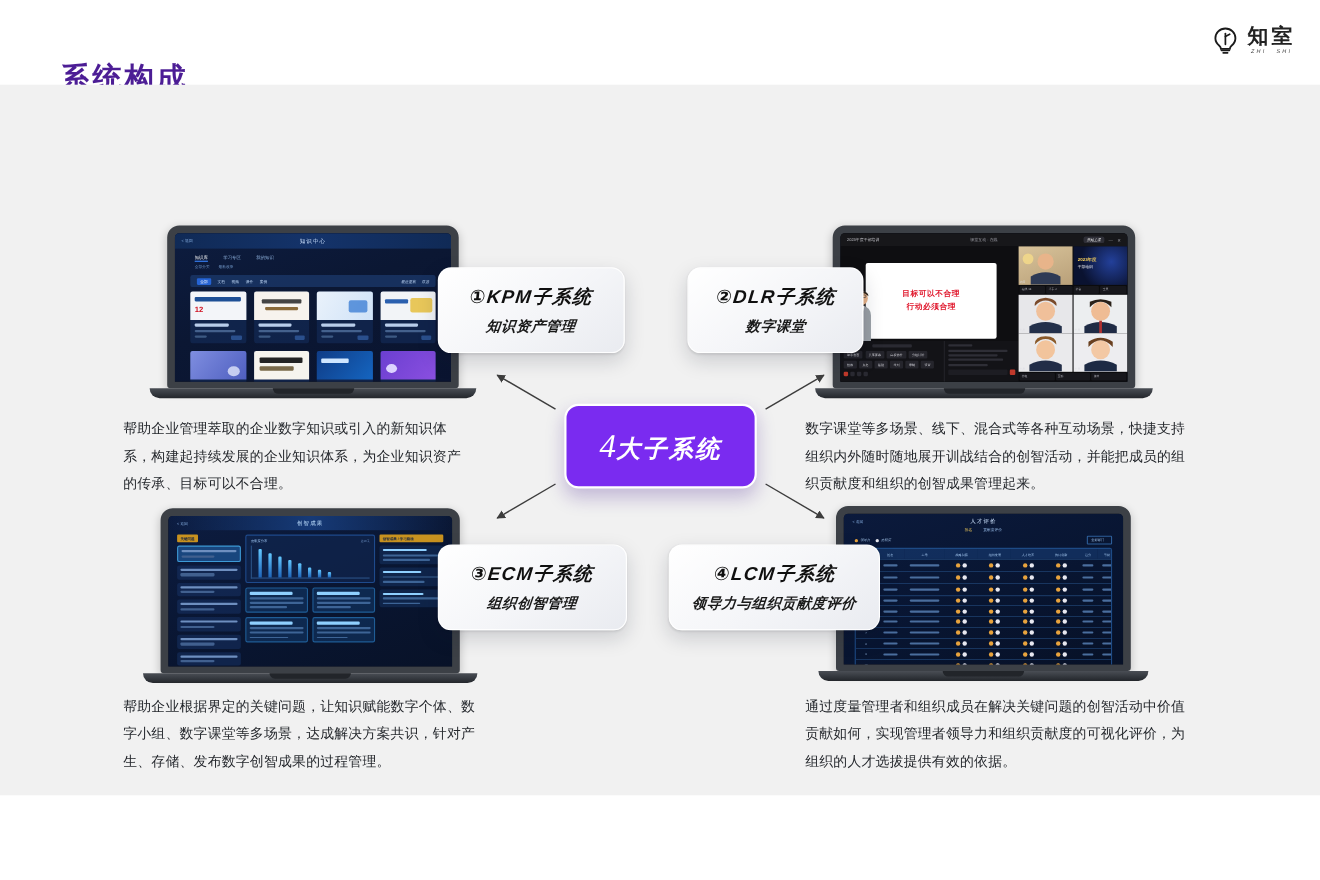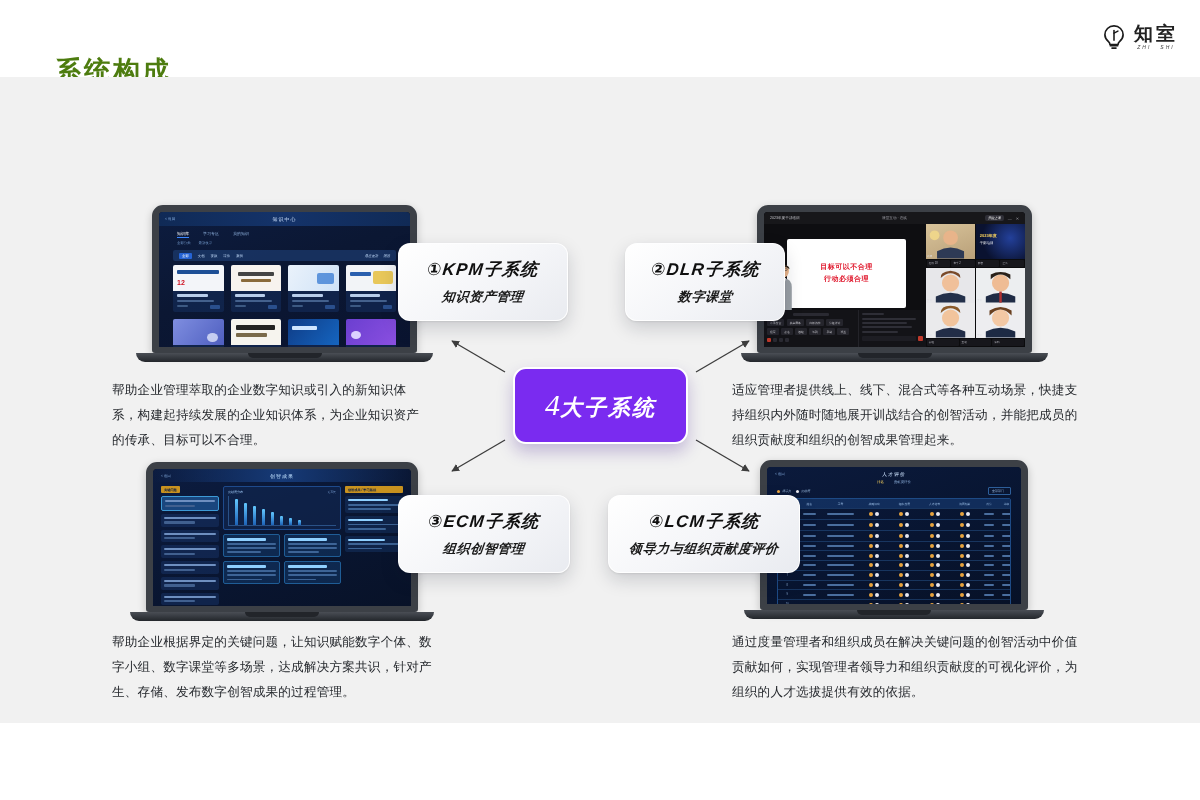--- a/index.html
+++ b/index.html
@@ -14,21 +14,21 @@
   
   .slide {
     position: absolute; left: 0; top: 77px;
     width: 1200px; height: 646px;
     background: #f1f1f1;
   }
 
   
   .page-title {
     position: absolute; left: 55px; top: 53px;
-    font-size: 27px; font-weight: bold; color: #4d7c0f;
+    font-size: 27px; font-weight: bold; color: #4c1d95;
     letter-spacing: 2px;
     font-family: "Liberation Sans", "DejaVu Sans", sans-serif;
   }
   .brand {
     position: absolute; right: 22px; top: 24px;
     display: flex; align-items: flex-start; gap: 7px;
   }
   .brand-mark { width: 26px; height: 26px; }
   .brand-text { display: flex; flex-direction: column; align-items: center; line-height: 1; }
   .brand-cn { font-size: 19px; font-weight: bold; color: #222; letter-spacing: 3px; }
@@ -1011,17 +1011,17 @@
     <span class="t2">领导力与组织贡献度评价</span>
   </div>
 
   <div class="center-badge">
     <span class="txt">
       <i class="num">4</i><i class="rest">大子系统</i>
     </span>
   </div>
 
   <div class="desc" style="left:112px; top:378px; width:318px;">帮助企业管理萃取的企业数字知识或引入的新知识体系，构建起持续发展的企业知识体系，为企业知识资产的传承、目标可以不合理。</div>
-  <div class="desc" style="left:732px; top:378px; width:352px;">适应管理者提供线上、线下、混合式等各种互动场景，快捷支持组织内外随时随地展开训战结合的创智活动，并能把成员的组织贡献度和组织的创智成果管理起来。</div>
+  <div class="desc" style="left:732px; top:378px; width:352px;">数字课堂等多场景、线下、混合式等各种互动场景，快捷支持组织内外随时随地展开训战结合的创智活动，并能把成员的组织贡献度和组织的创智成果管理起来。</div>
   <div class="desc" style="left:732px; top:630px; width:352px;">通过度量管理者和组织成员在解决关键问题的创智活动中价值贡献如何，实现管理者领导力和组织贡献度的可视化评价，为组织的人才选拔提供有效的依据。</div>
   <div class="desc" style="left:112px; top:630px; width:330px;">帮助企业根据界定的关键问题，让知识赋能数字个体、数字小组、数字课堂等多场景，达成解决方案共识，针对产生、存储、发布数字创智成果的过程管理。</div>
 
 </div>
 
 </body></html>

